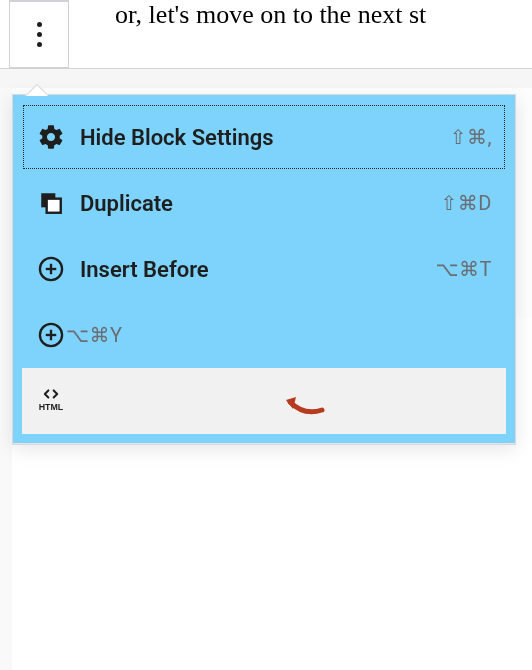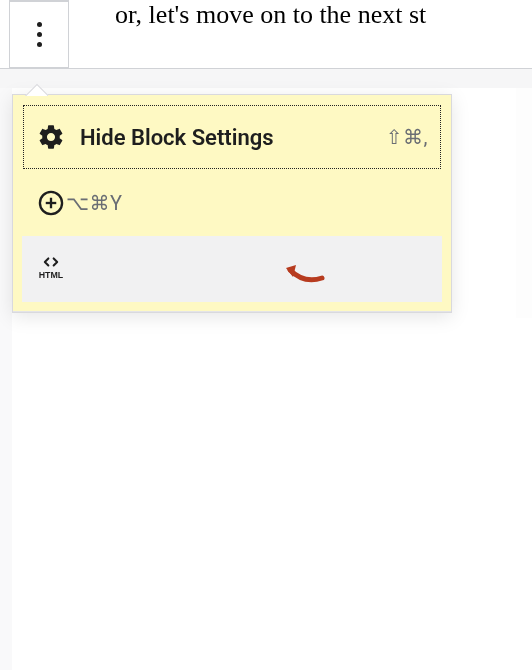--- a/index.html
+++ b/index.html
@@ -68,22 +68,22 @@
       top: 88px;
       right: 0;
       width: 16px;
       height: 230px;
       background: #fdfdfd;
     }
     .menu {
       position: absolute;
       top: 94px;
       left: 12px;
-      width: 440px;
-      background: #fef9c3;
+      width: 504px;
+      background: #7dd3fc;
       border: 1px solid #d9d9dd;
       box-shadow: 0 4px 18px rgba(0,0,0,0.1);
     }
     .caret {
       position: absolute;
       top: 82px;
       left: 24px;
       width: 24px;
       height: 14px;
       overflow: hidden;
@@ -179,30 +179,51 @@
     <div class="item focused">
       <span class="icon">
         <svg width="28" height="28" viewBox="0 0 24 24" fill="currentColor">
           <path d="M19.43 12.98c.04-.32.07-.64.07-.98s-.03-.66-.07-.98l2.11-1.65c.19-.15.24-.42.12-.64l-2-3.46c-.12-.22-.39-.3-.61-.22l-2.49 1c-.52-.4-1.08-.73-1.69-.98l-.38-2.65C14.46 2.18 14.25 2 14 2h-4c-.25 0-.46.18-.49.42l-.38 2.65c-.61.25-1.17.59-1.69.98l-2.49-1c-.23-.09-.49 0-.61.22l-2 3.46c-.13.22-.07.49.12.64l2.11 1.65c-.04.32-.07.65-.07.98s.03.66.07.98l-2.11 1.65c-.19.15-.24.42-.12.64l2 3.46c.12.22.39.3.61.22l2.49-1c.52.4 1.08.73 1.69.98l.38 2.65c.03.24.24.42.49.42h4c.25 0 .46-.18.49-.42l.38-2.65c.61-.25 1.17-.59 1.69-.98l2.49 1c.23.09.49 0 .61-.22l2-3.46c.12-.22.07-.49-.12-.64l-2.11-1.65zM12 15.5c-1.93 0-3.5-1.57-3.5-3.5s1.57-3.5 3.5-3.5 3.5 1.57 3.5 3.5-1.57 3.5-3.5 3.5z"></path>
         </svg>
       </span>
       <span class="label">Hide Block Settings</span>
       <span class="shortcut">⇧⌘,</span>
     </div>
 
-
+    <div class="item">
+      <span class="icon">
+        <svg width="26" height="26" viewBox="0 0 24 24" fill="currentColor">
+          <rect x="3" y="3" width="13" height="13" fill="#1e1e1e"></rect>
+          <rect x="8" y="8" width="13" height="13" fill="#fff" stroke="#1e1e1e" stroke-width="2.2"></rect>
+        </svg>
+      </span>
+      <span class="label">Duplicate</span>
+      <span class="shortcut">⇧⌘D</span>
+    </div>
 
     <div class="item">
       <span class="icon">
         <svg width="28" height="28" viewBox="0 0 24 24" fill="none" stroke="currentColor" stroke-width="2">
           <circle cx="12" cy="12" r="9.5"></circle>
           <line x1="12" y1="7.5" x2="12" y2="16.5"></line>
           <line x1="7.5" y1="12" x2="16.5" y2="12"></line>
         </svg>
       </span>
+      <span class="label">Insert Before</span>
+      <span class="shortcut">⌥⌘T</span>
+    </div>
+
+    <div class="item">
+      <span class="icon">
+        <svg width="28" height="28" viewBox="0 0 24 24" fill="none" stroke="currentColor" stroke-width="2">
+          <circle cx="12" cy="12" r="9.5"></circle>
+          <line x1="12" y1="7.5" x2="12" y2="16.5"></line>
+          <line x1="7.5" y1="12" x2="16.5" y2="12"></line>
+        </svg>
+      </span>
       <span class="shortcut">⌥⌘Y</span>
     </div>
 
     <div class="item hovered">
       <span class="icon">
         <svg width="34" height="30" viewBox="0 0 34 28">
           <path d="M14 2 L10 6 L14 10" fill="none" stroke="#1e1e1e" stroke-width="2.3" stroke-linecap="round" stroke-linejoin="round"></path>
           <path d="M20 2 L24 6 L20 10" fill="none" stroke="#1e1e1e" stroke-width="2.3" stroke-linecap="round" stroke-linejoin="round"></path>
           <text x="17" y="24" font-size="10" font-weight="800" text-anchor="middle" fill="#1e1e1e" font-family="Arial">HTML</text>
         </svg>

